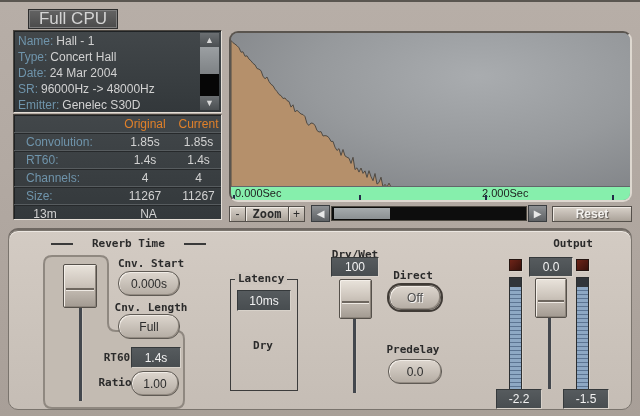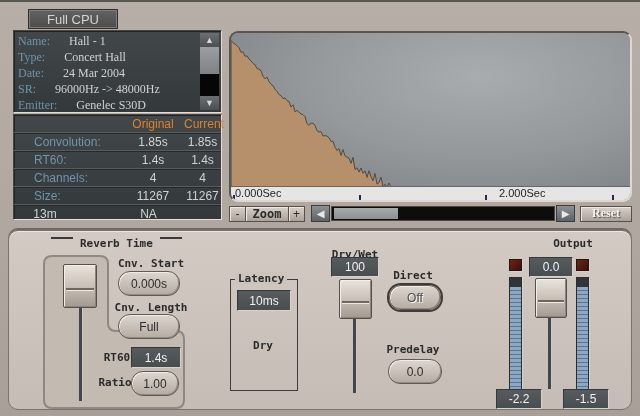--- a/index.html
+++ b/index.html
@@ -34,36 +34,36 @@
   
   .meter{position:absolute;width:11px;border:1px solid #2b2e30;background:#31353a;
     box-shadow:1px 1px 0 #d8d2ca;}
   .meter-fill{position:absolute;left:0;right:0;bottom:0;top:9px;
     background:repeating-linear-gradient(to bottom,#8ea8c4 0px,#8ea8c4 3px,#5c7492 3px,#5c7492 4px);}
   .led{position:absolute;width:11px;height:10px;background:linear-gradient(135deg,#6e2418,#38120c);
     border:1px solid #241511;box-shadow:1px 1px 0 #d8d2ca;}
   
   .mlabel{position:absolute;font-family:"DejaVu Sans Mono",monospace;font-weight:bold;
     font-size:11px;color:#2b2b2b;text-align:center;white-space:nowrap;}
-  .info-row{display:flex;gap:19px;line-height:16px;font-size:12px;white-space:nowrap;font-family:Liberation Serif, serif;}
+  .info-row{display:flex;gap:3px;line-height:16px;font-size:12px;white-space:nowrap;}
   .ilabel{color:#6f94ab;}
   .ivalue{color:#d2d2d2;}
   .trow{display:flex;align-items:center;height:17px;font-size:12px;
     border-bottom:1px solid #575c5f;box-shadow:0 1px 0 #26292b;}
-  .tc-label{flex:0 0 88px;padding-left:20px;color:#6f94ab;}
+  .tc-label{flex:0 0 88px;padding-left:12px;color:#6f94ab;}
   .tc-a{flex:0 0 62px;text-align:center;color:#d2d2d2;}
   .tc-b{flex:1;text-align:center;color:#d2d2d2;}
   .thead{color:#e0802a;font-weight:normal;}
   
   .wavebox{position:absolute;left:229px;top:29px;width:403px;height:171px;
     border-radius:9px;border:2px solid;border-color:#5a554f #ded8d0 #ded8d0 #5a554f;
     overflow:hidden;background:#8b8e91;box-sizing:border-box;}
   .plot{position:absolute;left:0;top:0;right:0;height:154px;
     background:radial-gradient(ellipse at 62% 28%, #a9acaf 0%, #96999c 48%, #7a7d81 100%);}
-  .tstrip{position:absolute;left:0;right:0;bottom:0;height:13px;background:#e5e5e5;
+  .tstrip{position:absolute;left:0;right:0;bottom:0;height:13px;background:#86efac;
     border-top:1px solid #606ielded;border-top:1px solid #63666a;font-size:11px;color:#1e1e1e;}
   .tick{position:absolute;bottom:0;width:2px;height:5px;background:#232c48;}
   .wctrl{position:absolute;left:229px;top:203px;width:403px;height:17px;
     display:flex;align-items:center;}
   .sq{display:flex;align-items:center;justify-content:center;height:16px;
     background:linear-gradient(#d8d1c9,#aaa299);border:1px solid #55504b;
     box-shadow:inset 1px 1px 0 #efeae4;font-size:12px;color:#2c2c2c;box-sizing:border-box;}
   .arrowbtn{display:flex;align-items:center;justify-content:center;height:17px;width:19px;
     background:linear-gradient(#8d9093,#5f6265);border:1px solid #3a3d40;
     color:#e8e8e8;font-size:10px;box-sizing:border-box;}
@@ -73,31 +73,31 @@
     background:linear-gradient(#a6abad,#8b9093);}
   
   .bpanel{position:absolute;left:8px;top:228px;width:624px;height:180px;
     border-radius:10px;background:linear-gradient(#d3cbc3,#c5bdb5);
     border:1px solid #7a746d;box-shadow:inset 0 1px 0 #ece7e1, 0 -2px 0 rgba(45,41,37,.5);
     box-sizing:border-box;}
   .gbox{position:absolute;border:1px solid #3c3c3c;}
   .gleg{position:absolute;top:-8px;left:4px;padding:0 3px;background:#cdc5bd;
     font-family:"DejaVu Sans Mono",monospace;font-weight:bold;font-size:11px;color:#2b2b2b;}
   .dash{display:inline-block;width:22px;height:2px;background:#3a3a3a;vertical-align:middle;}
-  .title-wrap{position:absolute;display:flex;gap:7px;}
+  .title-wrap{position:absolute;display:flex;align-items:center;gap:19px;}
   
   .vscroll{position:absolute;top:2px;bottom:2px;right:2px;width:19px;background:#060606;
     display:flex;flex-direction:column;}
   .vbtn{height:14px;display:flex;align-items:center;justify-content:center;
     background:linear-gradient(#6b6f72,#4b4f52);color:#d8d8d8;font-size:9px;}
   .vthumb{height:27px;background:linear-gradient(#9b9fa2,#7e8285);}
   .cpu{position:absolute;left:28px;top:7px;width:88px;height:18px;
     display:flex;align-items:center;justify-content:center;
     background:linear-gradient(#636363,#4b4b4b);border:1px solid #2e2e2e;
-    box-shadow:inset 0 0 0 1px #7e7e7e;color:#d4d4d4;font-size:13px;}
+    box-shadow:inset 0 0 0 1px #7e7e7e;color:#d4d4d4;font-size:17px;}
 </style>
 </head>
 <body>
 
 <div class="stage">
 
   <div class="cpu">Full CPU</div>
 
   <div class="sunken" style="position:absolute;left:13px;top:28px;width:209px;height:83px;box-sizing:border-box;padding:2px 0 0 4px;">
     <div class="info-row">
@@ -161,40 +161,40 @@
   </div>
 
   <div class="wavebox">
     <div class="plot">
       <svg id="envelope" width="100%" height="100%" viewBox="0 0 399 154" preserveAspectRatio="none">
           <polygon points="0,154 0,7.5 2,9.7 4,11.1 6,12.7 8,14.8 10,19.2 12,18.8 14,23.3 16,22.8 18,26.1 20,27.8 22,30.4 24,31.8 26,35.5 28,36.2 30,37.7 32,43.2 34,45.8 36,44.0 38,48.5 40,51.3 42,52.7 44,56.2 46,58.5 48,61.5 50,62.6 52,65.5 54,65.0 56,67.6 58,68.5 60,74.1 62,71.8 64,78.8 66,77.3 68,79.2 70,81.0 72,81.5 74,83.6 76,90.6 78,92.4 80,90.0 82,90.4 84,92.3 86,97.5 88,99.0 90,98.6 92,103.0 94,102.6 96,103.0 98,104.7 100,108.4 102,108.4 104,114.2 106,117.5 108,115.6 110,122.4 112,116.5 114,122.9 116,124.2 118,125.2 120,130.4 122,124.3 124,136.6 126,134.8 128,139.1 130,135.0 132,140.4 134,137.9 136,144.4 138,137.7 140,143.7 142,147.7 144,140.5 146,151.1 148,149.5 150,144.2 152,154.0 154,151.3 156,154.0 158,150.1 160,154.0 160,154" fill="#b5906b" stroke="#4f4a44" stroke-width="1"></polygon>
         </svg>
     </div>
     <div class="tstrip">
       <span style="position:absolute;left:4px;top:0;">0.000Sec</span>
-      <span style="position:absolute;left:268px;top:0;">2.000Sec</span>
+      <span style="position:absolute;left:251px;top:0;">2.000Sec</span>
       <div class="tick" style="left:2px;"></div>
       <div class="tick" style="left:128px;"></div>
       <div class="tick" style="left:254px;"></div>
       <div class="tick" style="left:381px;"></div>
     </div>
   </div>
 
   <div class="wctrl">
     <div class="sq" style="width:17px;">-</div>
     <div class="sq" style="width:42px;font-family:'DejaVu Sans Mono',monospace;font-weight:bold;border-left:none;border-right:none;">Zoom</div>
     <div class="sq" style="width:17px;">+</div>
     <div style="width:6px;"></div>
     <div class="arrowbtn">◀</div>
     <div class="sbar">
       <div class="sthumb"></div>
     </div>
     <div class="arrowbtn">▶</div>
     <div style="width:5px;"></div>
-    <div class="sq" style="width:52px;color:#f4f2ef;text-shadow:1px 1px 1px #55504b;font-family:Liberation Serif, serif;font-weight:bold;">Reset</div>
+    <div class="sq" style="width:80px;color:#f4f2ef;text-shadow:1px 1px 1px #55504b;font-family:Liberation Sans, sans-serif;font-weight:bold;">Reset</div>
   </div>
 
   <div class="bpanel">
 
     <div class="title-wrap" style="left:42px;top:6px;">
       <span class="dash"></span>
       <span class="mlabel" style="position:static;">Reverb Time</span>
       <span class="dash"></span>
     </div>
 

